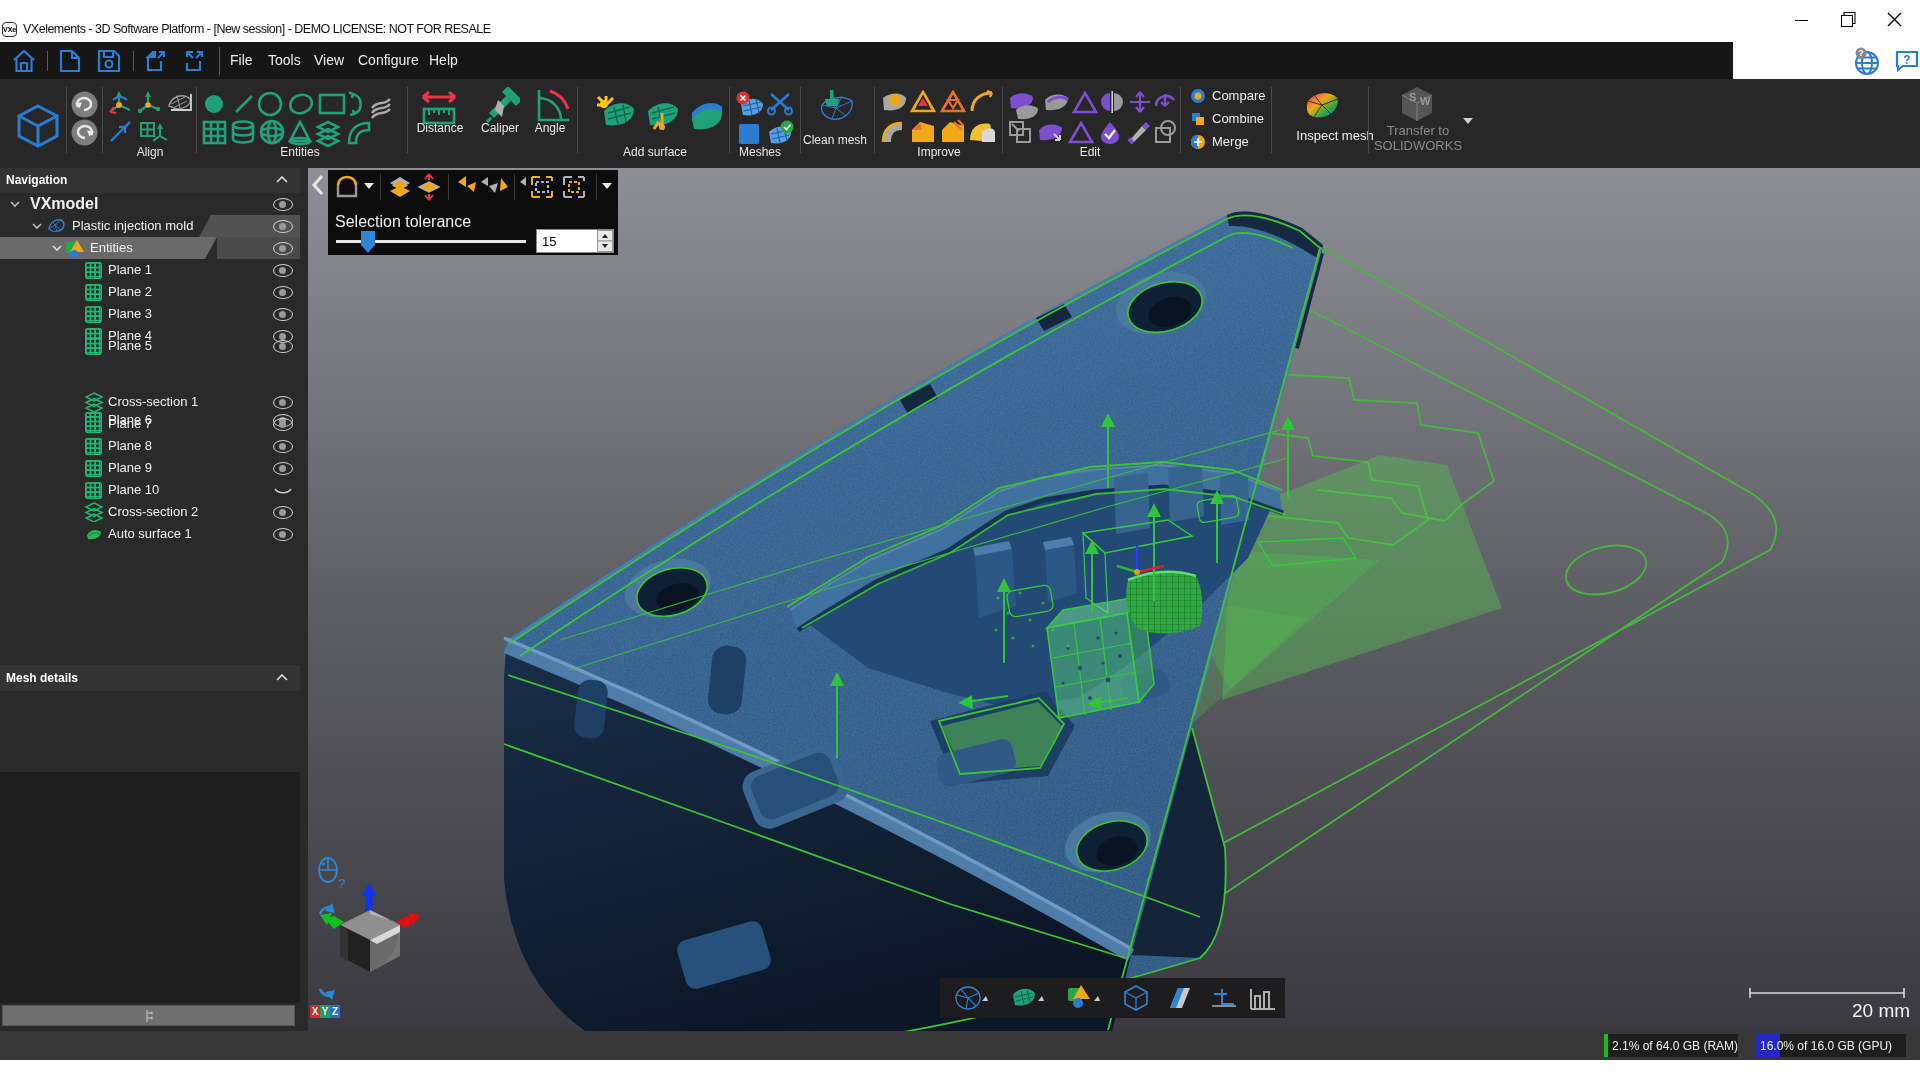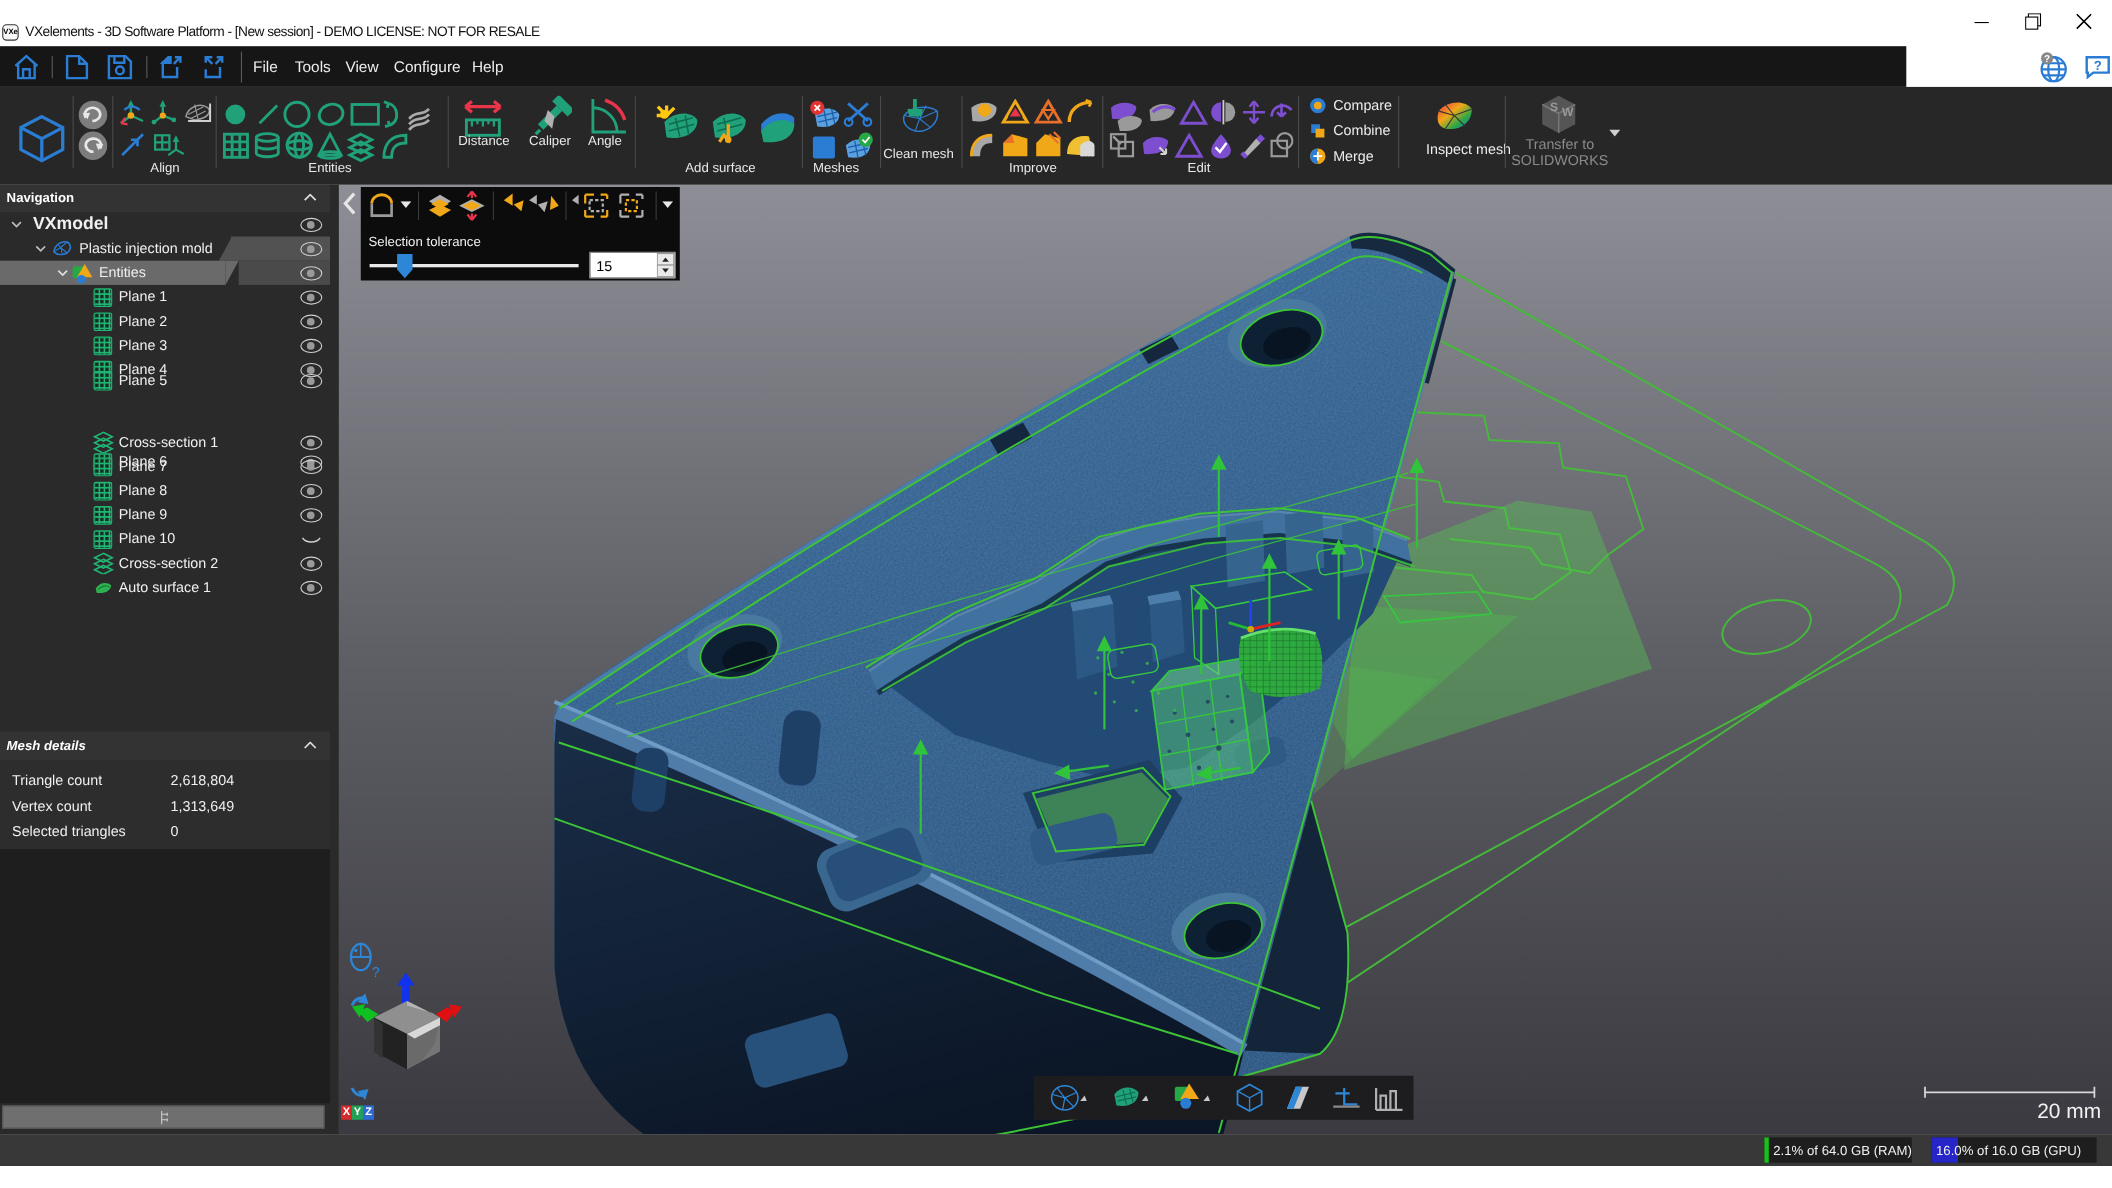--- a/index.html
+++ b/index.html
@@ -515,33 +515,25 @@
     </div>
   <div class="row" style="top:355px;">
     <svg style="position:absolute;left:85px;top:4px;" width="18" height="14" viewBox="0 0 18 14">
         <path d="M2 8 C6 2 12 2 16 5 C16 10 10 13 3 12 Z" fill="#2cb350"></path>
         <path d="M4 9 C8 5 12 5 15 7" stroke="#1d7d36" stroke-width="1" fill="none"></path>
       </svg>
     <span class="ptxt">Auto surface 1</span>
       <span class="eye"></span>
   </div>
 
-  <div style="position:absolute;left:0;top:497px;width:300px;height:26px;background:#333333;font-style:italic;">
+  <div style="position:absolute;left:0;top:497px;width:300px;height:26px;background:#333333;">
     <span style="position:absolute;left:6px;top:6px;font-size:12px;font-weight:bold;color:#fff;">Mesh details</span>
     <svg style="position:absolute;left:276px;top:9px;" width="12" height="8">
         <path d="M1 6 L6 1 L11 6" stroke="#ddd" stroke-width="1.6" fill="none"></path>
       </svg>
-  </div>
-  <div style="position:absolute;left:0;top:523px;width:300px;height:81px;background:#2d2d2d;">
-    <span class="mdl" style="top:11px;">Triangle count</span>
-      <span class="mdv" style="top:11px;">2,618,804</span>
-    <span class="mdl" style="top:34px;">Vertex count</span>
-      <span class="mdv" style="top:34px;">1,313,649</span>
-    <span class="mdl" style="top:57px;">Selected triangles</span>
-      <span class="mdv" style="top:57px;">0</span>
   </div>
   <div style="position:absolute;left:0;top:604px;width:300px;height:231px;background:#1e1e1e;"></div>
   <div style="position:absolute;left:2px;top:837px;width:293px;height:21px;background:#6f6f6f;border:1px solid #555;">
     <svg style="position:absolute;left:140px;top:3px;" width="14" height="14" viewBox="0 0 14 14" stroke="#d0d0d0" stroke-width="1">
         <path d="M4 1 V13 M4 4 H9 M4 9 H9 M9 2.5 V5.5 M9 7.5 V10.5"></path>
       </svg>
   </div>
 </div>
 <div id="viewport">
 <svg width="1612" height="863" viewBox="0 0 1612 863">
@@ -772,21 +764,21 @@
           <g stroke="#b0b0b0" stroke-width="2" fill="none">
             <path d="M4 3 h8 M18 3 h6 M4 3 v8 M4 17 v6 M4 23 h8 M18 23 h6 M24 17 v6 M24 3 v4"></path>
           </g>
           <rect x="9" y="8" width="10" height="10" fill="none" stroke="#f0a818" stroke-width="2" stroke-dasharray="3 2"></rect>
         </g>
   </svg>
   <div style="position:absolute;left:268px;top:4px;width:1px;height:26px;background:#3a3a3a;"></div>
   <svg style="position:absolute;left:274px;top:13px;" width="10" height="7">
         <path d="M0 0 L5 6 L10 0 Z" fill="#e8e8e8"></path>
       </svg>
-  <div style="position:absolute;left:7px;top:43px;font-size:12px;color:#f0f0f0;">Selection tolerance</div>
+  <div style="position:absolute;left:7px;top:43px;font-size:16px;color:#f0f0f0;">Selection tolerance</div>
   <div style="position:absolute;left:8px;top:70px;width:190px;height:3px;background:#e8e8e8;"></div>
   <svg style="position:absolute;left:32px;top:60px;" width="16" height="24">
         <path d="M1 1 H15 V15 L8 23 L1 15 Z" fill="#2e86d6"></path>
       </svg>
   <div style="position:absolute;left:208px;top:59px;width:78px;height:24px;background:#fff;border:1px solid #888;">
     <span style="position:absolute;left:5px;top:4px;font-size:13px;color:#000;">15</span>
     <svg style="position:absolute;right:0px;top:0px;" width="16" height="22">
           <rect x="0.5" y="0.5" width="15" height="10.5" fill="#e9e9e9" stroke="#999" stroke-width="1"></rect>
           <rect x="0.5" y="11" width="15" height="10.5" fill="#e9e9e9" stroke="#999" stroke-width="1"></rect>
           <path d="M5 8 L8 4 L11 8 Z" fill="#222"></path>

